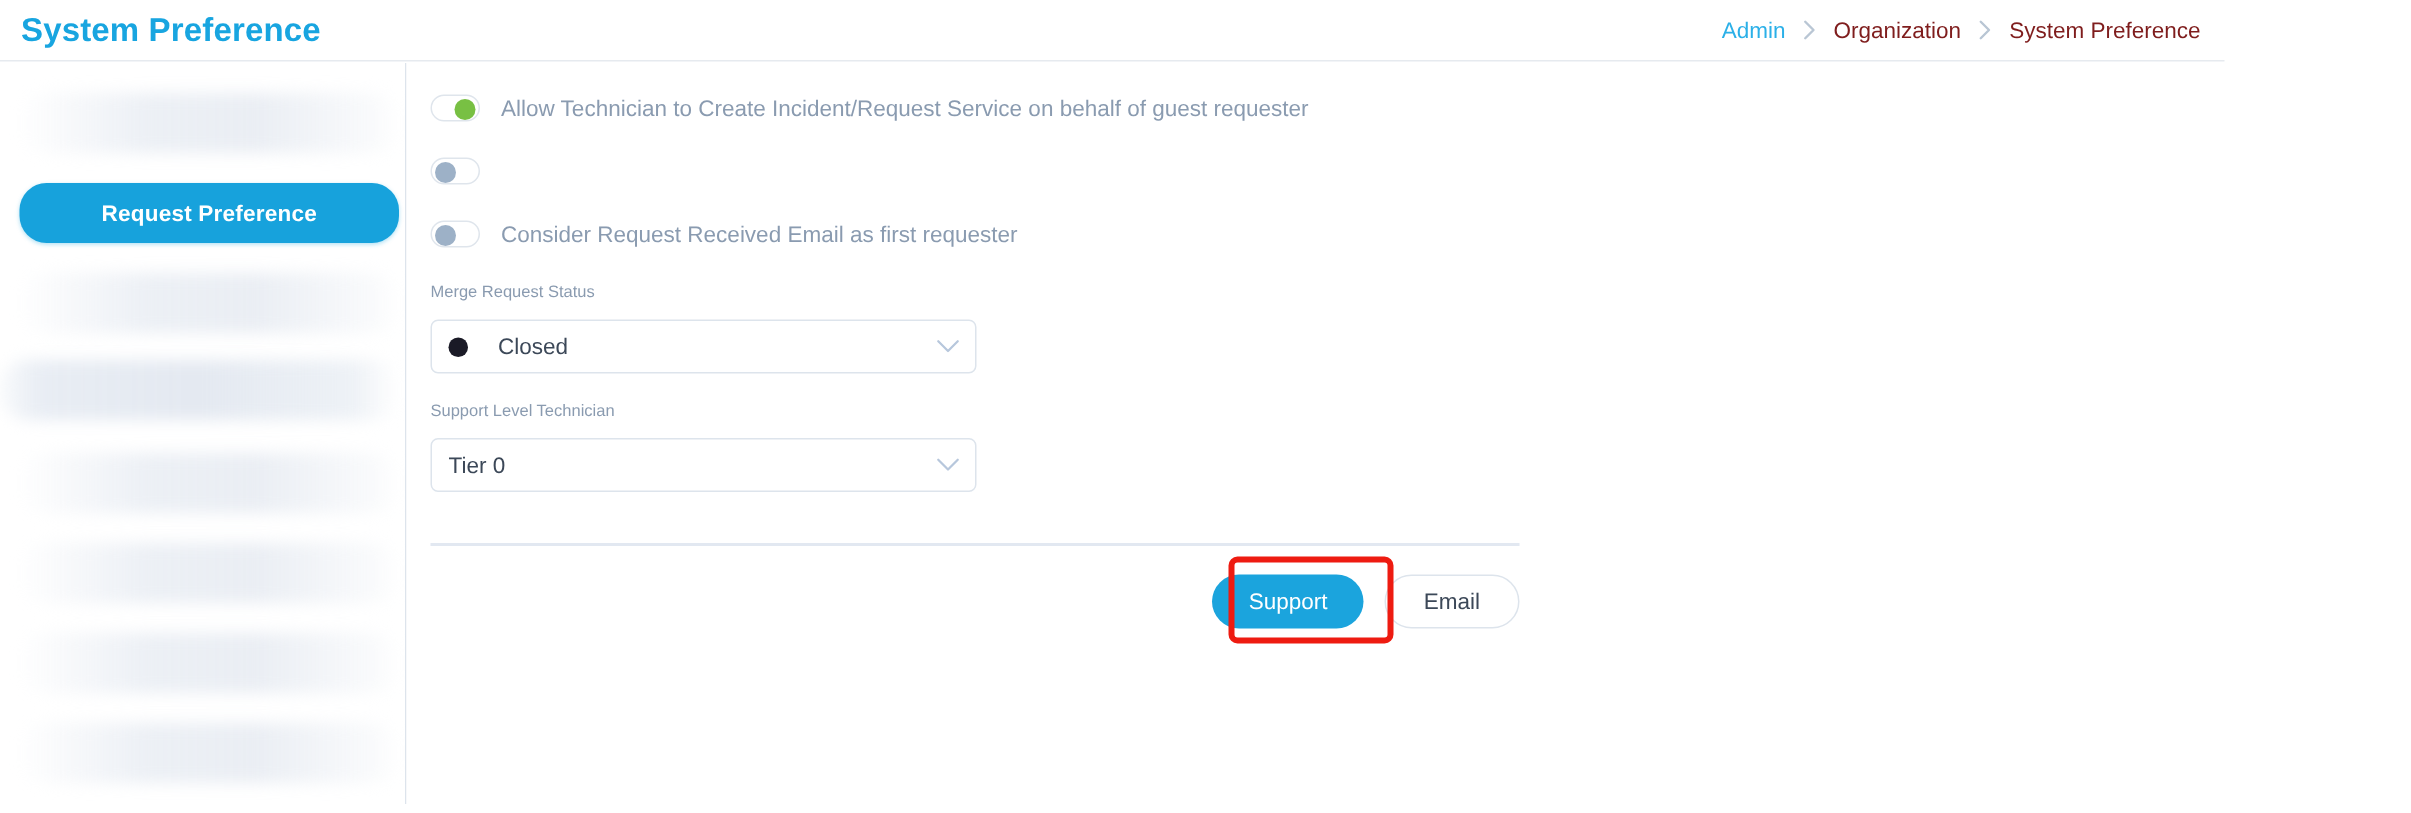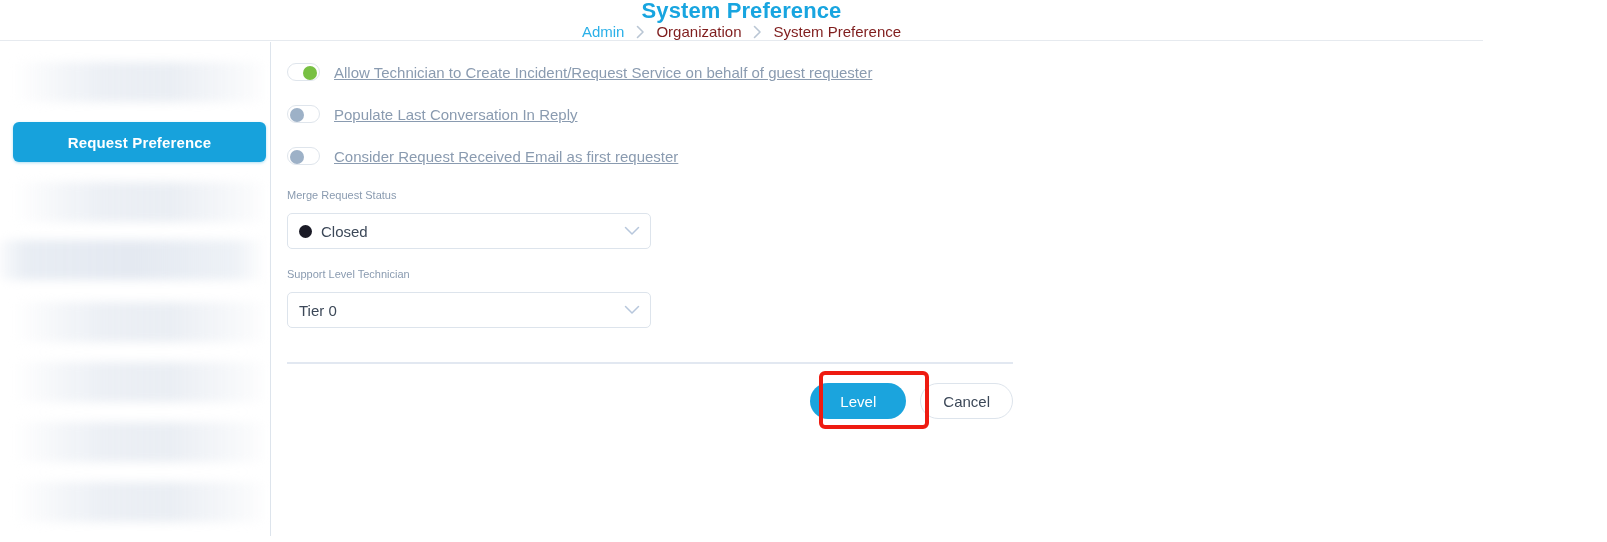--- a/index.html
+++ b/index.html
@@ -24,21 +24,20 @@
     position: absolute;
     left: 0; top: 0;
     width: 1483px;
     height: 41px;
     background: #ffffff;
     border-bottom: 1px solid #e6eaef;
     display: flex;
     align-items: center;
     justify-content: space-between;
     padding: 0 14px 0 14px;
-    flex-direction: column;
   }
 
   .page-title {
     font-size: 22px;
     font-weight: 700;
     color: #18a5e0;
     letter-spacing: 0.1px;
     line-height: 1;
   }
 
@@ -75,21 +74,21 @@
     height: 494px;
     background: #ffffff;
     border-right: 1px solid #dde4ec;
   }
 
   .side-item {
     position: absolute;
     left: 13px;
     width: 253px;
     height: 40px;
-    border-radius: 6px;
+    border-radius: 18px;
     display: flex;
     align-items: center;
     justify-content: center;
     font-size: 15px;
   }
 
   .side-item.blurred {
     background: linear-gradient(90deg,
         rgba(240,243,247,0) 0%,
         rgba(238,241,246,0.55) 16%,
@@ -159,21 +158,20 @@
   .switch.off .knob {
     left: 2px;
     background: #9db1c7;
   }
 
   .toggle-label {
     font-size: 15px;
     color: #8a9bb0;
     white-space: nowrap;
     line-height: 1;
-    text-decoration: underline;
   }
 
   
   .field-label {
     position: absolute;
     left: 16px;
     font-size: 11px;
     color: #8a9bb0;
     line-height: 1;
   }
@@ -186,21 +184,21 @@
     border: 1px solid #dde4ec;
     border-radius: 5px;
     background: #ffffff;
     display: flex;
     align-items: center;
     padding: 0 10px 0 11px;
   }
   .select-value {
     display: flex;
     align-items: center;
-    gap: 9px;
+    gap: 20px;
     font-size: 15px;
     color: #3c4858;
     flex: 1 1 auto;
     line-height: 1;
   }
   .status-dot {
     width: 13px;
     height: 13px;
     border-radius: 50%;
     background: #1a1a26;
@@ -325,21 +323,20 @@
       <div class="switch on">
         <span class="knob"></span>
       </div>
       <span class="toggle-label">Allow Technician to Create Incident/Request Service on behalf of guest requester</span>
     </div>
 
     <div class="toggle-row" style="top:63px;">
       <div class="switch off">
         <span class="knob"></span>
       </div>
-      <span class="toggle-label">Populate Last Conversation In Reply</span>
     </div>
 
     <div class="toggle-row" style="top:105px;">
       <div class="switch off">
         <span class="knob"></span>
       </div>
       <span class="toggle-label">Consider Request Received Email as first requester</span>
     </div>
 
     <div class="field-label" style="top:148px;">Merge Request Status</div>
@@ -365,21 +362,21 @@
       <span class="chev">
         <svg width="16" height="10" viewBox="0 0 16 10" fill="none">
           <path d="M1.5 1.5L8 8L14.5 1.5" stroke="currentColor" stroke-width="1.5" stroke-linecap="round" stroke-linejoin="round"></path>
         </svg>
       </span>
     </div>
 
     <div class="hr"></div>
 
     <div class="actions">
-      <button class="btn btn-primary">Level</button>
-      <button class="btn btn-secondary">Cancel</button>
+      <button class="btn btn-primary">Support</button>
+      <button class="btn btn-secondary">Email</button>
     </div>
 
   </div>
 
   <div class="annot"></div>
 
 </div>
 
 </body></html>

